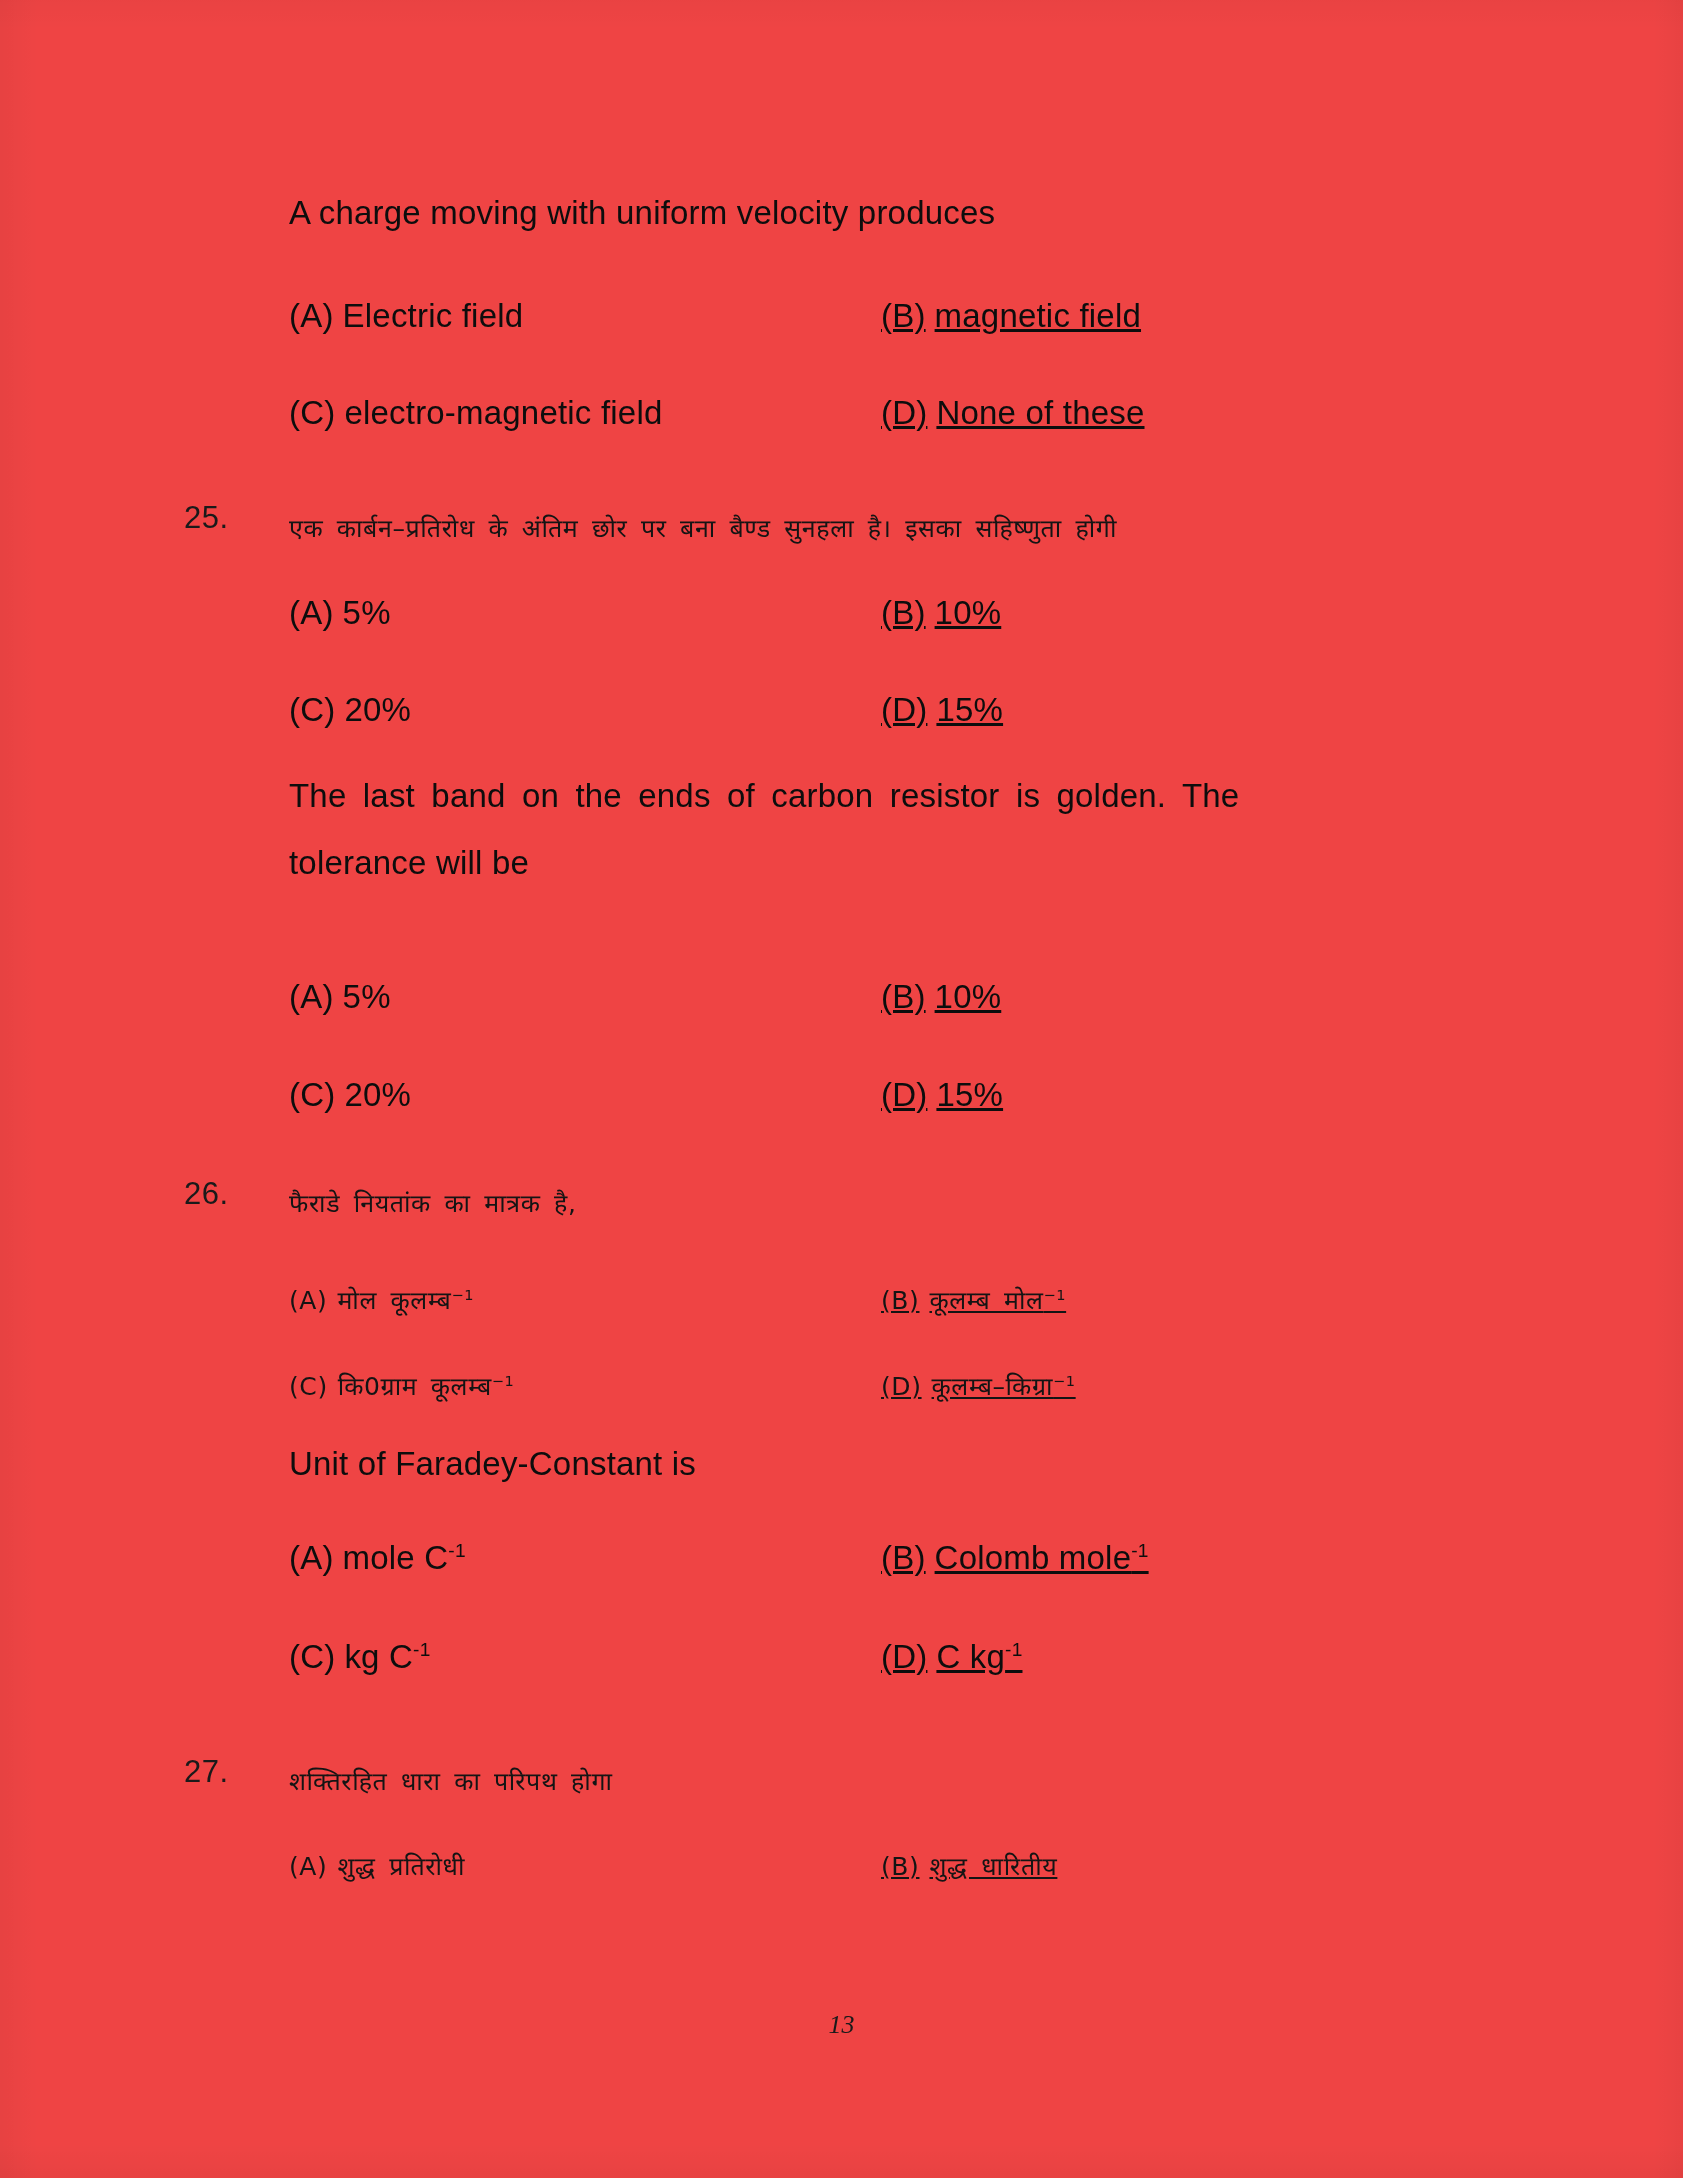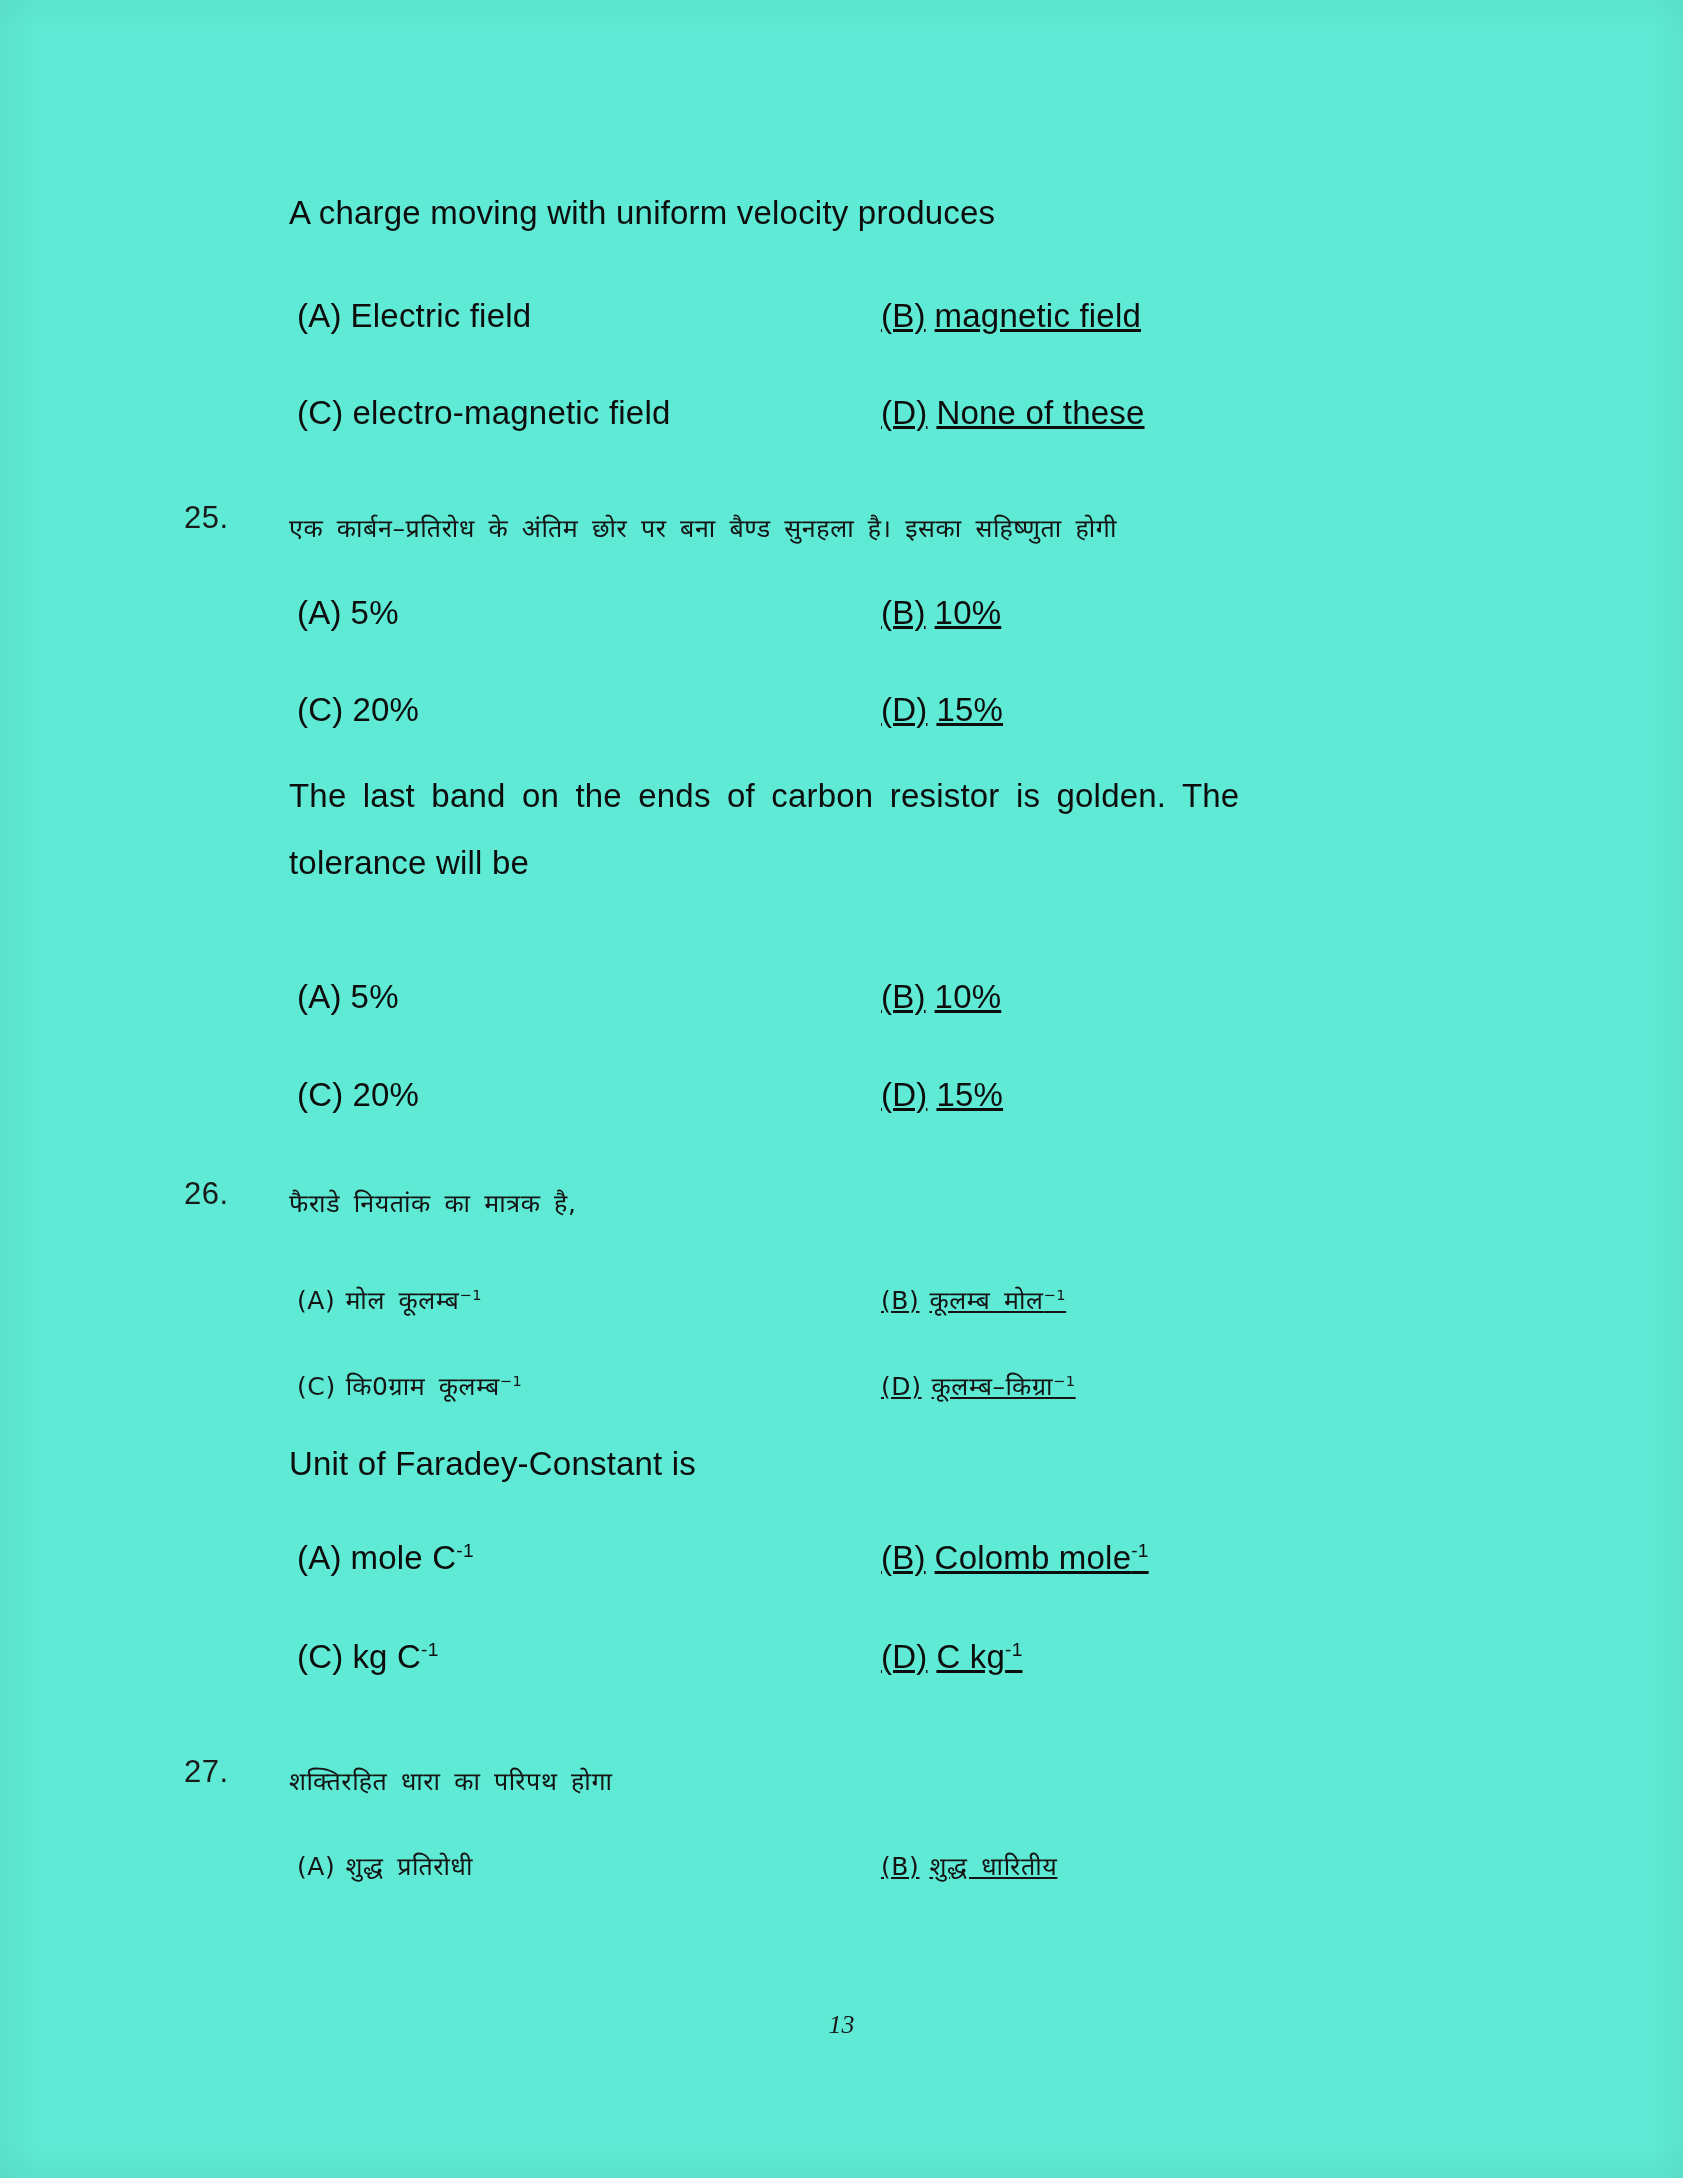--- a/index.html
+++ b/index.html
@@ -14,21 +14,21 @@
     position: relative;
     font-family: "Liberation Sans", "DejaVu Sans", sans-serif;
     color: #111111;
     overflow: hidden;
   }
 
   
   #page {
     position: absolute;
     inset: 0;
-    background: #5eead4;
+    background: #ef4444;
     padding: 0;
   }
 
   
   #page::before {
     content: "";
     position: absolute;
     inset: 0;
     pointer-events: none;
     background:
@@ -83,21 +83,21 @@
   
   .optrow {
     position: absolute;
     left: 289px;
     width: 1247px;
   }
   .opt {
     position: absolute;
     white-space: nowrap;
   }
-  .opt.colA { left: 8px; }
+  .opt.colA { left: 0px; }
   .opt.colB { left: 592px; text-decoration: underline; }
 
   .opt .lbl {
     display: inline;
   }
   .opt .txt {
     display: inline;
     padding-left: 9px;
   }
   .opt.hindi .txt { padding-left: 10px; }

